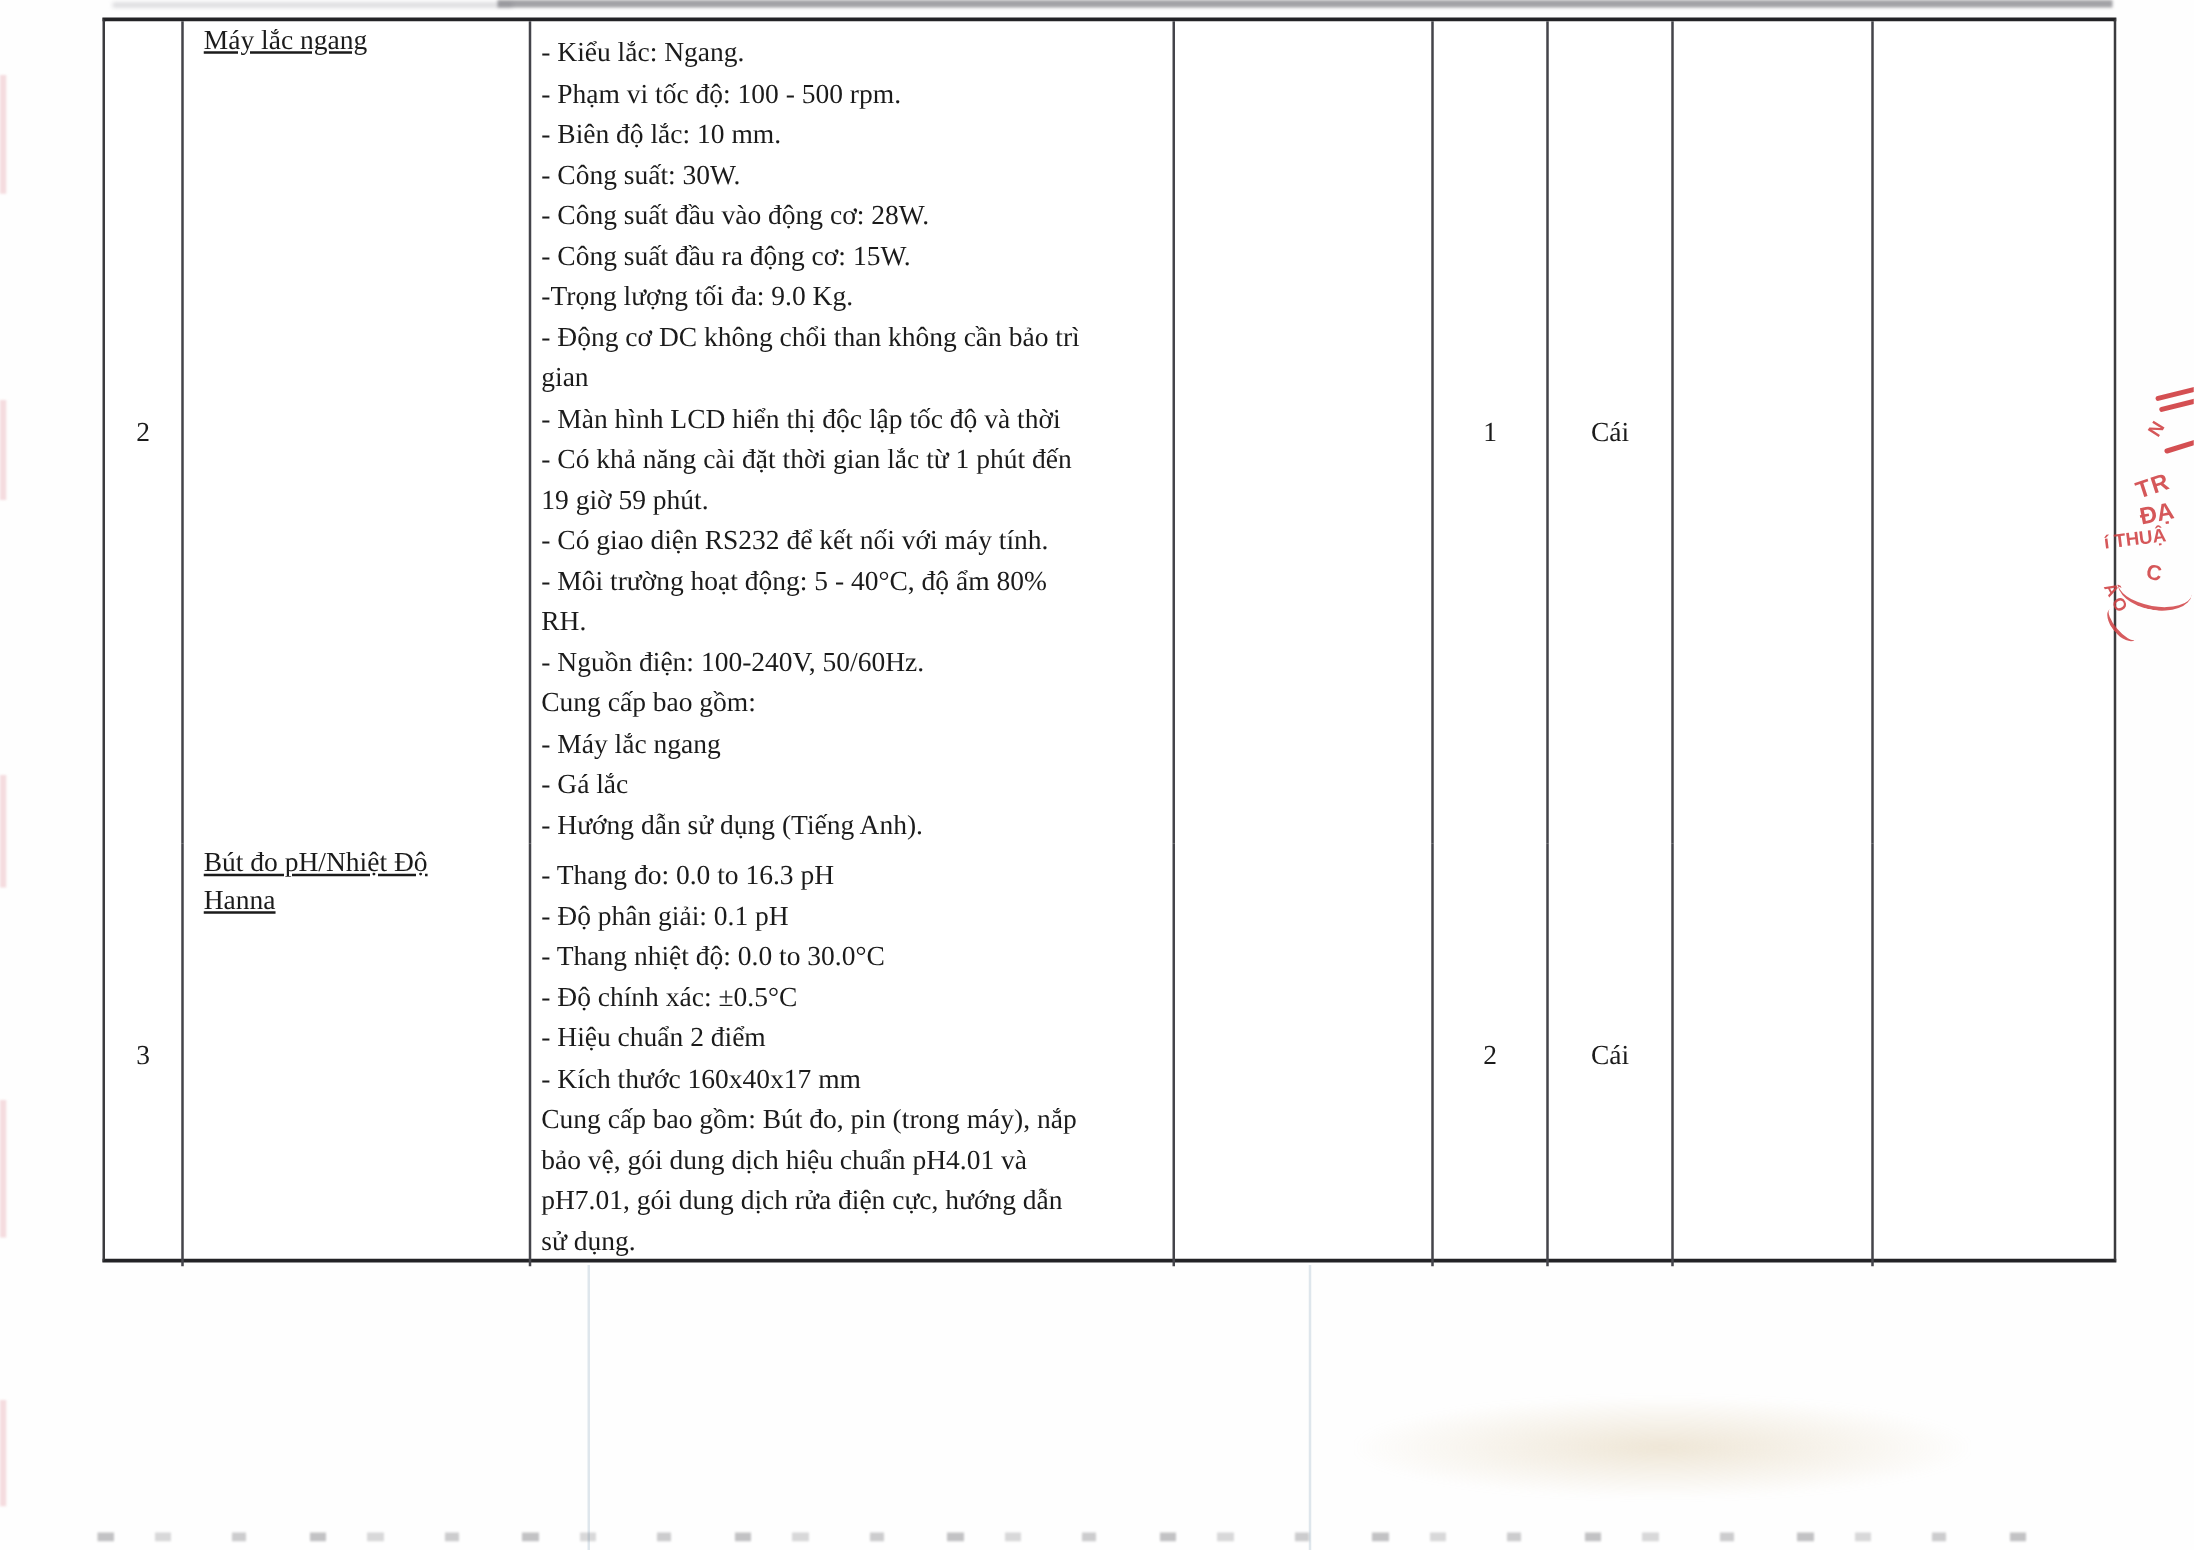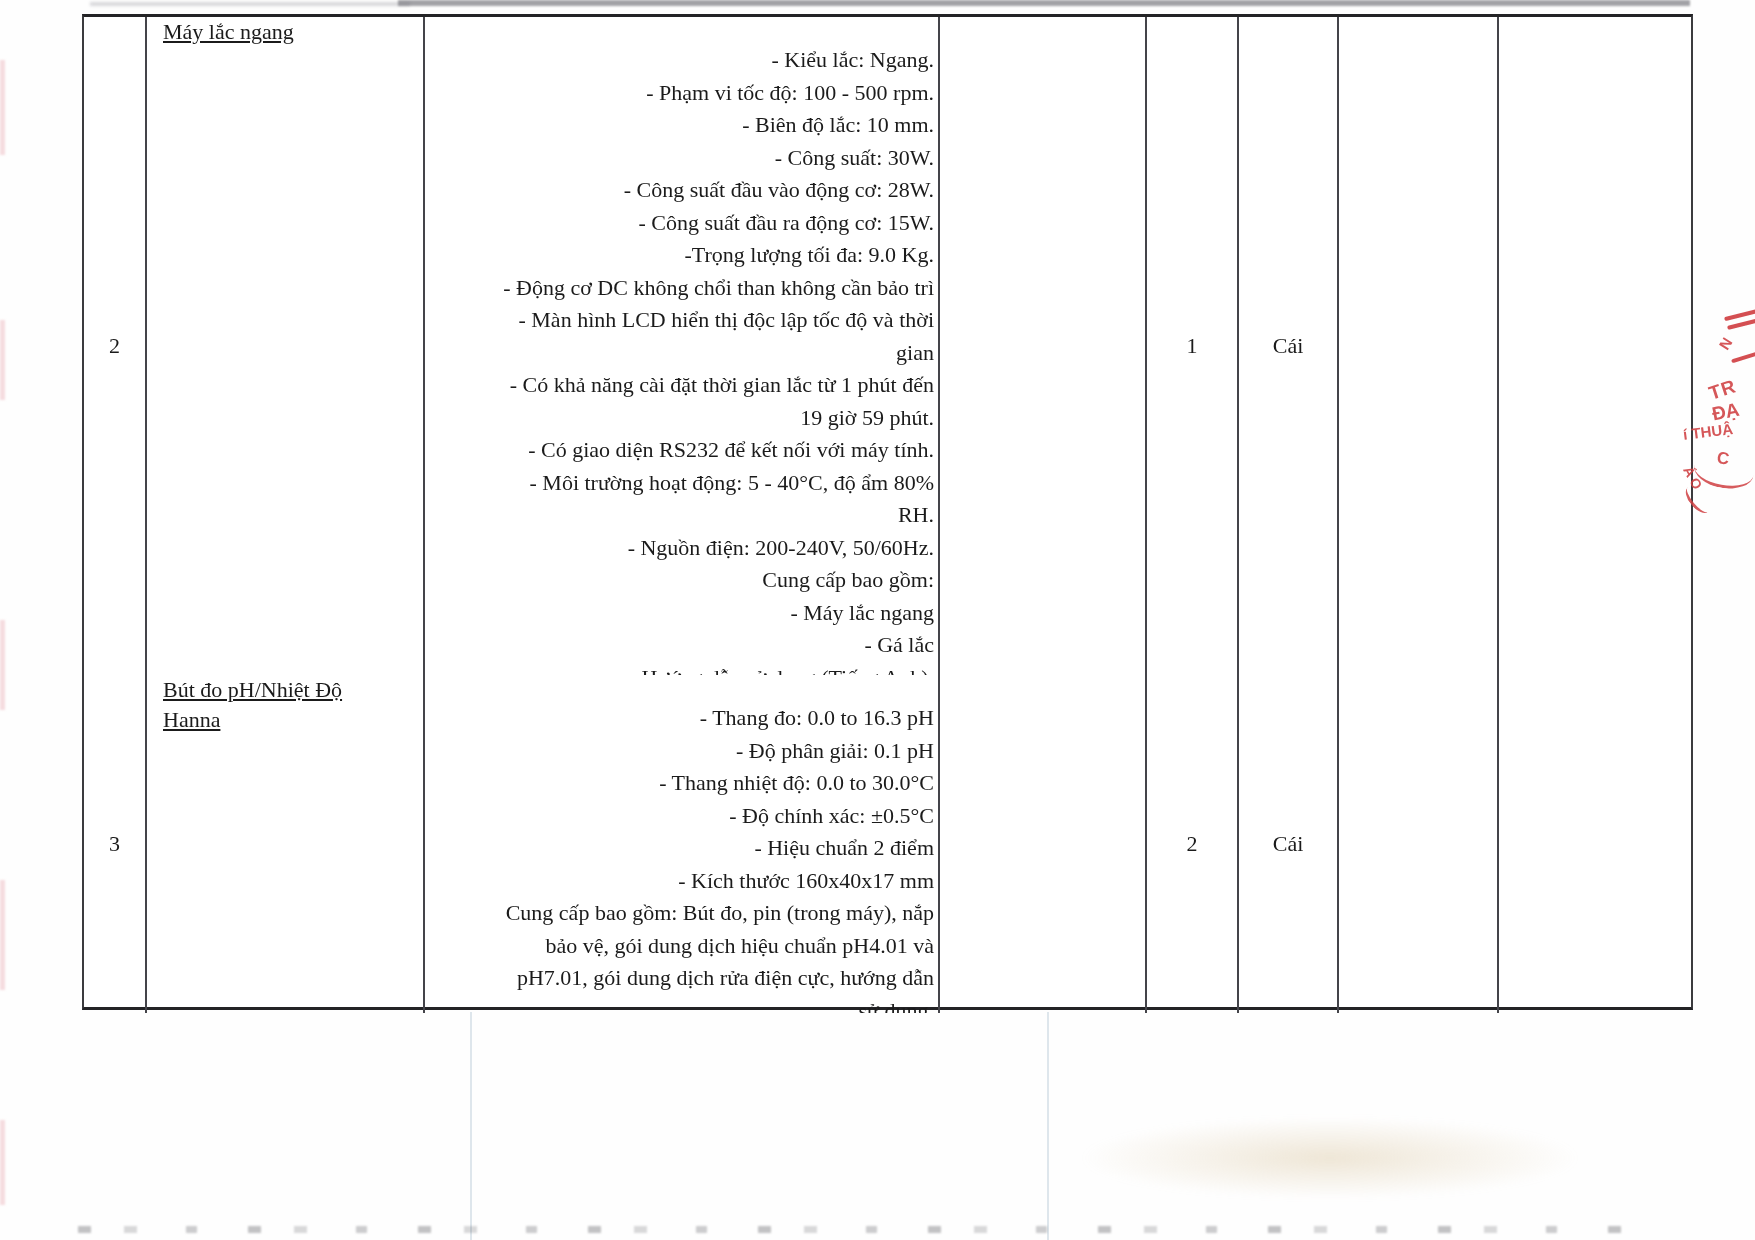--- a/index.html
+++ b/index.html
@@ -27,21 +27,21 @@
     border-right:2px solid #44444a;
     box-sizing:border-box;
     font-size:22px;
     line-height:32.5px;
     overflow:hidden;
     position:relative;
   }
   .cell.last{border-right:none;}
   .center{display:flex;align-items:center;justify-content:center;text-align:center;}
   .name-cell{display:flex;flex-direction:column;padding:0 4px 0 16px;line-height:30px;text-decoration:underline;}
-  .spec-cell{padding:27px 4px 0 8px;text-align:right;}
+  .spec-cell{padding:9px 4px 0 8px;}
   .tline{white-space:pre;}
   
   .artifact{position:absolute;pointer-events:none;}
   .top-fuzz1{left:398px;top:0;width:1292px;height:6px;background:rgba(85,85,92,.55);filter:blur(1.2px);}
   .top-fuzz2{left:90px;top:2px;width:320px;height:4px;background:rgba(120,120,128,.28);filter:blur(1.5px);}
   .ghost-strip{
     left:78px;top:1226px;width:1564px;height:7px;opacity:.55;filter:blur(.8px);
     background:repeating-linear-gradient(90deg,
       rgba(72,72,78,.6) 0 13px, transparent 13px 46px,
       rgba(72,72,78,.38) 46px 59px, transparent 59px 108px,
@@ -82,28 +82,28 @@
       </div>
     <div class="cell spec-cell row2">
         <div class="tline">- Kiểu lắc: Ngang.</div>
         <div class="tline">- Phạm vi tốc độ: 100 - 500 rpm.</div>
         <div class="tline">- Biên độ lắc: 10 mm.</div>
         <div class="tline">- Công suất: 30W.</div>
         <div class="tline">- Công suất đầu vào động cơ: 28W.</div>
         <div class="tline">- Công suất đầu ra động cơ: 15W.</div>
         <div class="tline">-Trọng lượng tối đa: 9.0 Kg.</div>
         <div class="tline">- Động cơ DC không chổi than không cần bảo trì</div>
+        <div class="tline">gian</div>
         <div class="tline">- Màn hình LCD hiển thị độc lập tốc độ và thời</div>
-        <div class="tline">gian</div>
         <div class="tline">- Có khả năng cài đặt thời gian lắc từ 1 phút đến</div>
         <div class="tline">19 giờ 59 phút.</div>
         <div class="tline">- Có giao diện RS232 để kết nối với máy tính.</div>
         <div class="tline">- Môi trường hoạt động: 5 - 40°C, độ ẩm 80%</div>
         <div class="tline">RH.</div>
-        <div class="tline">- Nguồn điện: 200-240V, 50/60Hz.</div>
+        <div class="tline">- Nguồn điện: 100-240V, 50/60Hz.</div>
         <div class="tline">Cung cấp bao gồm:</div>
         <div class="tline">- Máy lắc ngang</div>
         <div class="tline">- Gá lắc</div>
         <div class="tline">- Hướng dẫn sử dụng (Tiếng Anh).</div>
       </div>
     <div class="cell center row2">
       <span></span>
     </div>
     <div class="cell center row2">
       <span>1</span>

